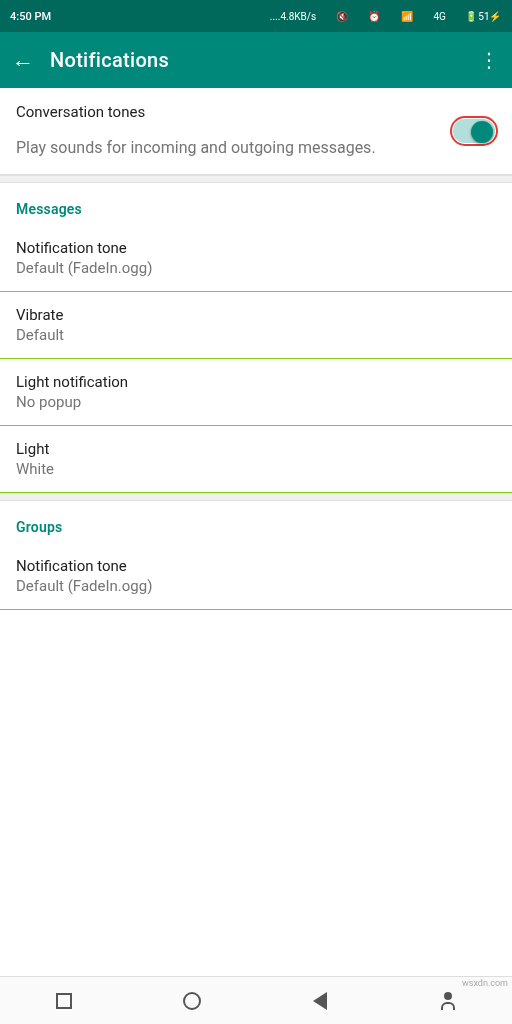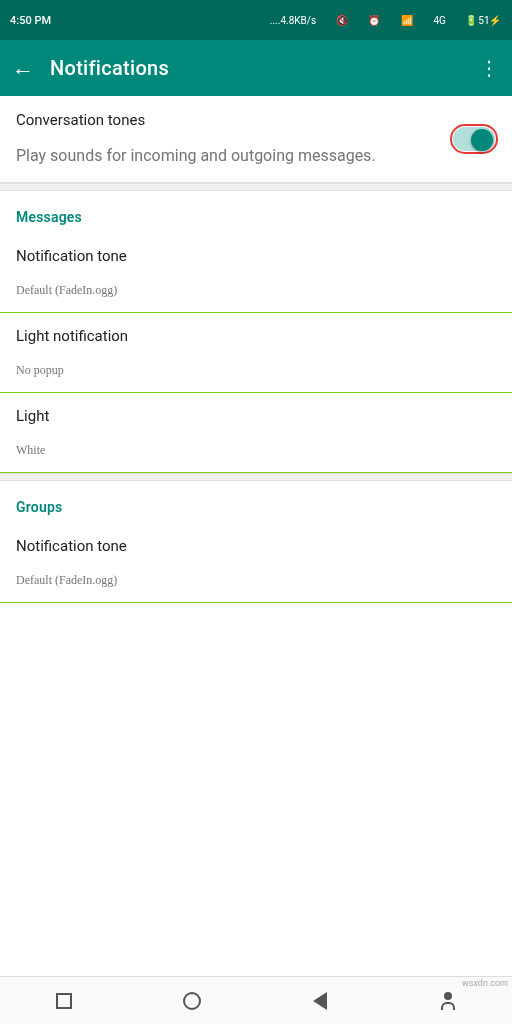--- a/index.html
+++ b/index.html
@@ -10,21 +10,21 @@
       font-family: 'Roboto', Arial, sans-serif;
       background: #fff;
       font-size: 14px;
       color: #333;
     }
 
     
     .status-bar {
       background: #00695c;
       color: #fff;
-      height: 40px;
+      height: 32px;
       display: flex;
       align-items: center;
       justify-content: space-between;
       padding: 0 10px;
       font-size: 11px;
     }
     .status-bar-left { font-weight: 500; }
     .status-bar-right {
       display: flex;
       align-items: center;
@@ -127,24 +127,23 @@
       padding: 14px 16px;
       border-bottom: 1px solid #84cc16;
       cursor: pointer;
     }
     .setting-row-title {
       font-size: 15px;
       color: #212121;
       font-weight: 400;
     }
     .setting-row-value {
-      font-size: 12px;
+      font-size: 15px;
       color: #757575;
-      margin-top: 18px;
-      font-family: Liberation Serif, serif;
+      margin-top: 2px;
     }
 
     
     .divider {
       height: 8px;
       background: #f0f0f0;
       border-top: 1px solid #e0e0e0;
       border-bottom: 1px solid #e0e0e0;
     }
 
@@ -254,20 +253,24 @@
 
   <div class="divider"></div>
 
   <div class="section-header">Messages</div>
 
   <div class="setting-row">
     <div class="setting-row-title">Notification tone</div>
     <div class="setting-row-value">Default (FadeIn.ogg)</div>
   </div>
 
+  <div class="setting-row">
+    <div class="setting-row-title">Vibrate</div>
+    <div class="setting-row-value">Default</div>
+  </div>
 
   <div class="setting-row">
     <div class="setting-row-title">Light notification</div>
     <div class="setting-row-value">No popup</div>
   </div>
 
   <div class="setting-row">
     <div class="setting-row-title">Light</div>
     <div class="setting-row-value">White</div>
   </div>

